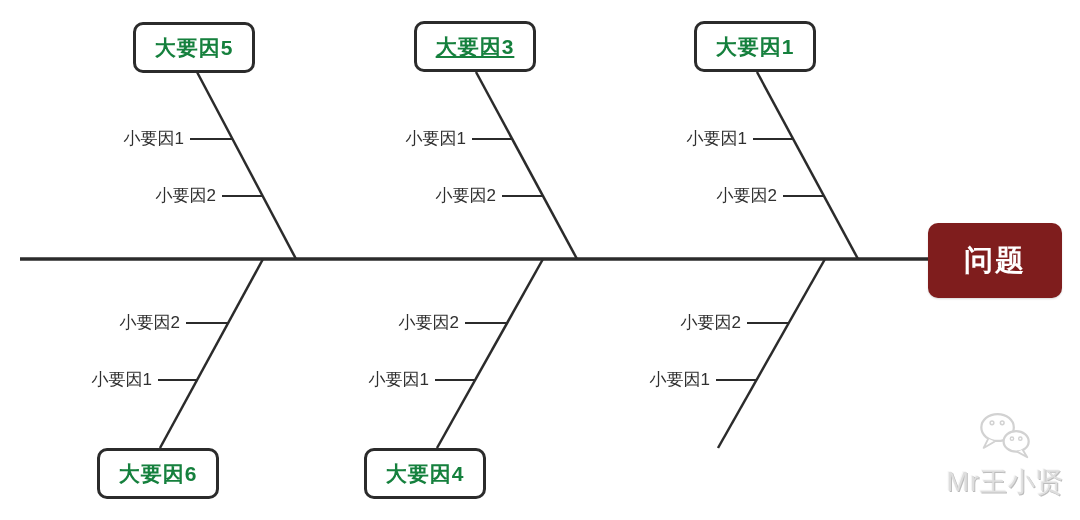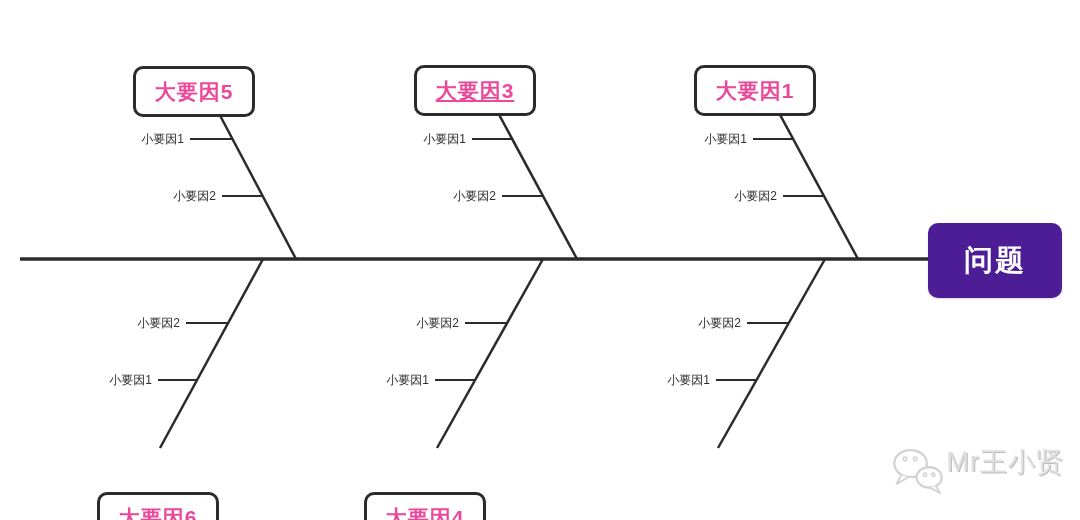--- a/index.html
+++ b/index.html
@@ -22,53 +22,54 @@
     height: 51px;
     box-sizing: border-box;
     background: #ffffff;
     border: 3px solid #2b2b2b;
     border-radius: 10px;
     display: flex;
     align-items: center;
     justify-content: center;
     font-size: 21px;
     font-weight: bold;
-    color: #ec4899;
+    color: #15803d;
     letter-spacing: 1px;
-    margin-top: 44px;
   }
   .sub-label {
     position: absolute;
     height: 20px;
     line-height: 20px;
-    font-size: 12px;
+    font-size: 17px;
     color: #2f2f2f;
     white-space: nowrap;
     text-align: right;
   }
   .problem-box {
     position: absolute;
     left: 928px; top: 223px;
     width: 134px; height: 75px;
-    background: #4c1d95;
+    background: #7f1d1d;
     border-radius: 10px;
     display: flex;
     align-items: center;
     justify-content: center;
     font-size: 29px;
     font-weight: bold;
     color: #ffffff;
     letter-spacing: 2px;
     box-shadow: 0 1px 2px rgba(0,0,0,0.15);
   }
   .watermark {
     position: absolute;
     right: 16px; bottom: 20px;
     display: flex;
+    align-items: center;
     gap: 0;
+    flex-direction: column;
   }
   .watermark-text {
     font-size: 27px;
     color: #dedede;
     text-shadow: 1px 1px 0 #bdbdbd, -1px -1px 0 #f7f7f7;
     letter-spacing: 1px;
   }
 </style>
 </head>
 <body>

